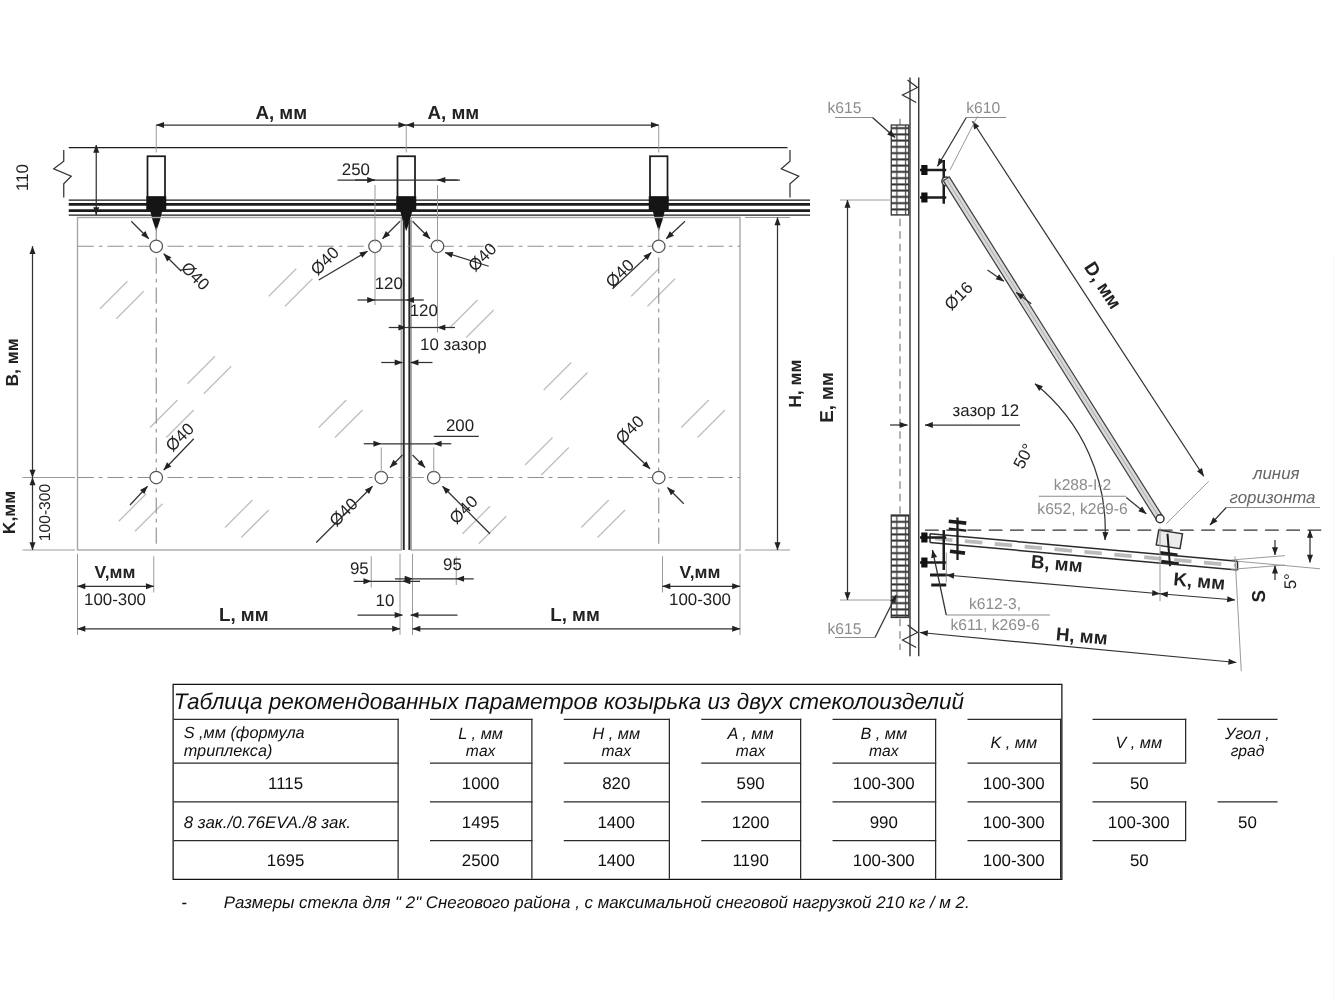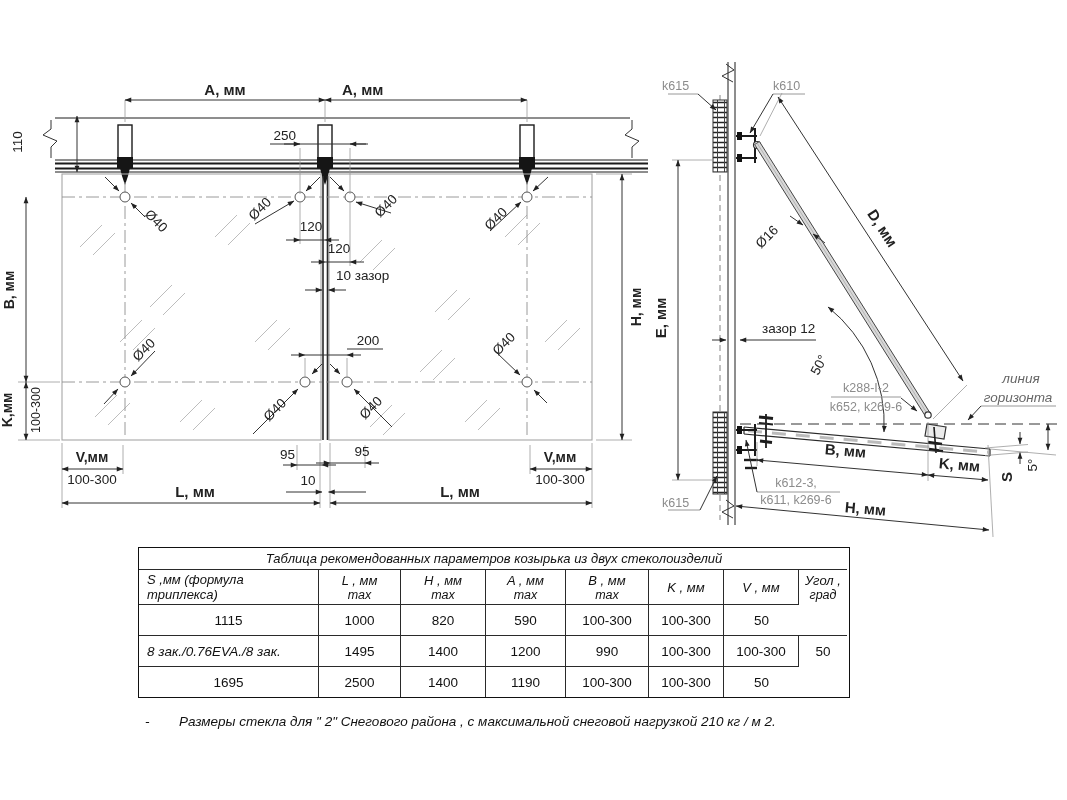--- a/index.html
+++ b/index.html
@@ -15,26 +15,26 @@
   .dim{stroke:#333;stroke-width:1;fill:none;}
   .dk1{stroke:#1c1c1c;stroke-width:1;fill:none;}
   .dk2{stroke:#1c1c1c;stroke-width:2.2;fill:none;}
   .ext{stroke:#9a9a9a;stroke-width:0.8;fill:none;}
   .dd{stroke:#8f8f8f;stroke-width:0.9;fill:none;stroke-dasharray:13 4 3 4;}
   .glass{stroke:#a6a6a6;stroke-width:1.1;fill:none;}
   .hw{stroke:#1c1c1c;stroke-width:2;fill:none;}
   
   #ptable{position:absolute;left:138px;top:547px;width:710px;border:1.6px solid #111;
           background:#fff;font-size:13.5px;color:#111;}
-  .trow{display:grid;grid-template-columns:180px 82px 85px 80px 83px 75px 75px 48px;}
+  .trow{display:grid;grid-template-columns:180px 82px 85px 80px 83px 75px 75px 48px;gap:25px;}
   .tcell{border-right:1px solid #2a2a2a;border-top:1px solid #2a2a2a;display:flex;
          flex-direction:column;align-items:center;justify-content:center;text-align:center;
          padding:2px 2px;min-height:26px;}
   .tcell:last-child{border-right:none;}
-  .ttitle{border-top:none;padding:3px 0;font-style:italic;text-align:center;font-size:13px;}
+  .ttitle{border-top:none;padding:3px 0;font-style:italic;text-align:left;font-size:18px;}
   .cfirst{align-items:flex-start;text-align:left;padding-left:8px;font-style:italic;}
   .hmain{font-style:italic;font-weight:normal;font-size:13px;}
   .hplain{font-style:italic;font-size:13px;}
   .hsub{font-style:italic;font-size:12.5px;}
   #note{position:absolute;left:145px;top:714px;width:760px;display:flex;
         font-style:italic;font-size:13.5px;color:#111;}
   #note .dash{width:34px;}
 </style>
 </head>
 <body>

